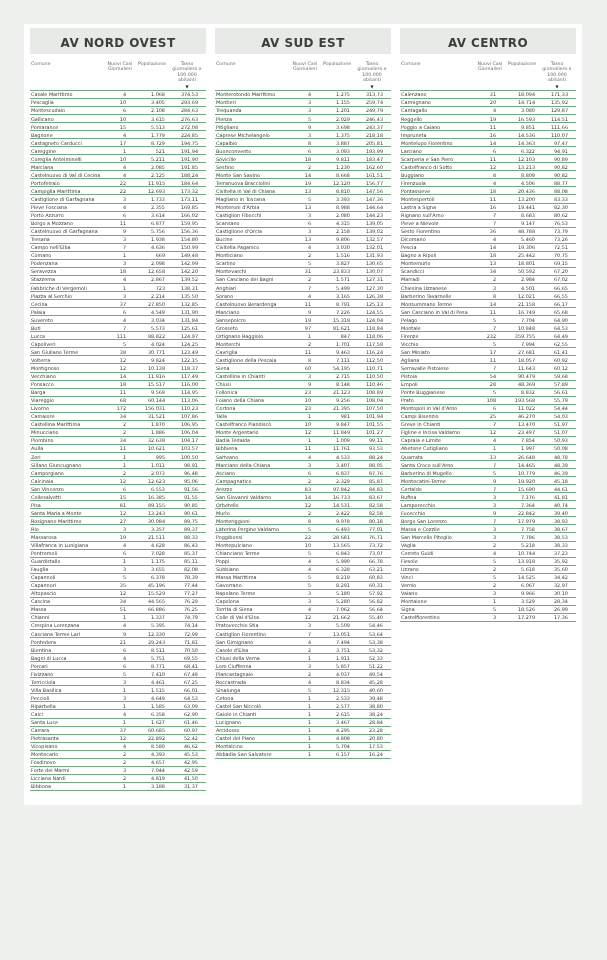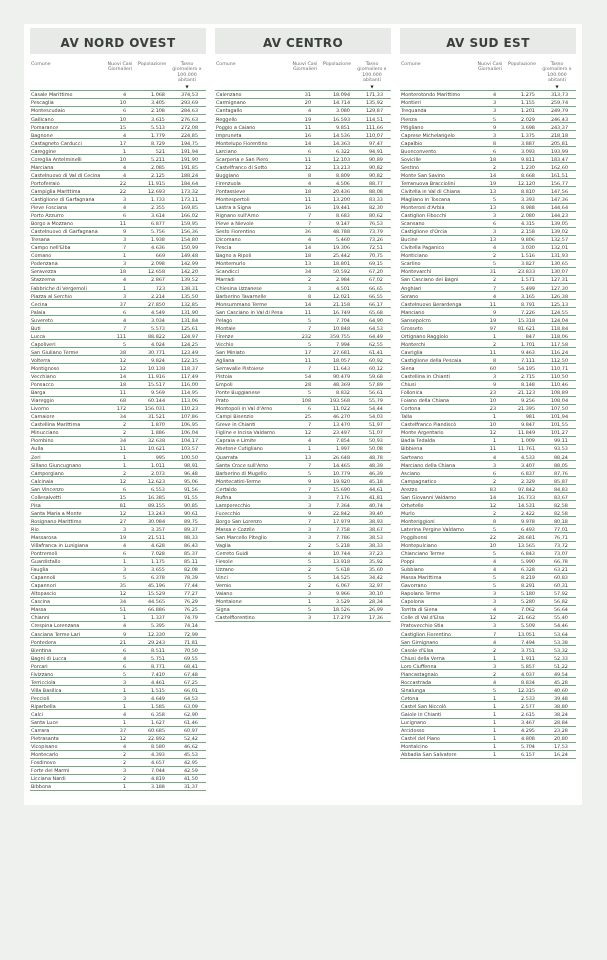--- a/index.html
+++ b/index.html
@@ -568,20 +568,536 @@
             <div class="cell c0">Bibbona</div>
             <div class="cell c1">1</div>
             <div class="cell c2">3.188</div>
             <div class="cell c3">31,37</div>
           </div>
         </div>
     </section>
 
     <section class="tcol">
       <div class="title-band">
+        <span>AV SUD EST</span>
+      </div>
+      <div class="thead">
+        <div class="th c0">Comune</div>
+        <div class="th c1">Nuovi Casi Giornalieri</div>
+        <div class="th c2">Popolazione</div>
+        <div class="th c3">Tasso giornaliero x 100.000 abitanti</div>
+      </div>
+      <div class="sort-row">
+        <div class="sort-spacer"></div>
+        <div class="sort">▼</div>
+      </div>
+      <div class="rows">
+          <div class="row">
+            <div class="cell c0">Monterotondo Marittimo</div>
+            <div class="cell c1">4</div>
+            <div class="cell c2">1.275</div>
+            <div class="cell c3">313,73</div>
+          </div>
+          <div class="row">
+            <div class="cell c0">Montieri</div>
+            <div class="cell c1">3</div>
+            <div class="cell c2">1.155</div>
+            <div class="cell c3">259,74</div>
+          </div>
+          <div class="row">
+            <div class="cell c0">Trequanda</div>
+            <div class="cell c1">3</div>
+            <div class="cell c2">1.201</div>
+            <div class="cell c3">249,79</div>
+          </div>
+          <div class="row">
+            <div class="cell c0">Pienza</div>
+            <div class="cell c1">5</div>
+            <div class="cell c2">2.029</div>
+            <div class="cell c3">246,43</div>
+          </div>
+          <div class="row">
+            <div class="cell c0">Pitigliano</div>
+            <div class="cell c1">9</div>
+            <div class="cell c2">3.698</div>
+            <div class="cell c3">243,37</div>
+          </div>
+          <div class="row">
+            <div class="cell c0">Caprese Michelangelo</div>
+            <div class="cell c1">3</div>
+            <div class="cell c2">1.375</div>
+            <div class="cell c3">218,18</div>
+          </div>
+          <div class="row">
+            <div class="cell c0">Capalbio</div>
+            <div class="cell c1">8</div>
+            <div class="cell c2">3.887</div>
+            <div class="cell c3">205,81</div>
+          </div>
+          <div class="row">
+            <div class="cell c0">Buonconvento</div>
+            <div class="cell c1">6</div>
+            <div class="cell c2">3.093</div>
+            <div class="cell c3">193,99</div>
+          </div>
+          <div class="row">
+            <div class="cell c0">Sovicille</div>
+            <div class="cell c1">18</div>
+            <div class="cell c2">9.811</div>
+            <div class="cell c3">183,47</div>
+          </div>
+          <div class="row">
+            <div class="cell c0">Sestino</div>
+            <div class="cell c1">2</div>
+            <div class="cell c2">1.230</div>
+            <div class="cell c3">162,60</div>
+          </div>
+          <div class="row">
+            <div class="cell c0">Monte San Savino</div>
+            <div class="cell c1">14</div>
+            <div class="cell c2">8.668</div>
+            <div class="cell c3">161,51</div>
+          </div>
+          <div class="row">
+            <div class="cell c0">Terranuova Bracciolini</div>
+            <div class="cell c1">19</div>
+            <div class="cell c2">12.120</div>
+            <div class="cell c3">156,77</div>
+          </div>
+          <div class="row">
+            <div class="cell c0">Civitella in Val di Chiana</div>
+            <div class="cell c1">13</div>
+            <div class="cell c2">8.810</div>
+            <div class="cell c3">147,56</div>
+          </div>
+          <div class="row">
+            <div class="cell c0">Magliano in Toscana</div>
+            <div class="cell c1">5</div>
+            <div class="cell c2">3.393</div>
+            <div class="cell c3">147,36</div>
+          </div>
+          <div class="row">
+            <div class="cell c0">Monteroni d'Arbia</div>
+            <div class="cell c1">13</div>
+            <div class="cell c2">8.988</div>
+            <div class="cell c3">144,64</div>
+          </div>
+          <div class="row">
+            <div class="cell c0">Castiglion Fibocchi</div>
+            <div class="cell c1">3</div>
+            <div class="cell c2">2.080</div>
+            <div class="cell c3">144,23</div>
+          </div>
+          <div class="row">
+            <div class="cell c0">Scansano</div>
+            <div class="cell c1">6</div>
+            <div class="cell c2">4.315</div>
+            <div class="cell c3">139,05</div>
+          </div>
+          <div class="row">
+            <div class="cell c0">Castiglione d'Orcia</div>
+            <div class="cell c1">3</div>
+            <div class="cell c2">2.158</div>
+            <div class="cell c3">139,02</div>
+          </div>
+          <div class="row">
+            <div class="cell c0">Bucine</div>
+            <div class="cell c1">13</div>
+            <div class="cell c2">9.806</div>
+            <div class="cell c3">132,57</div>
+          </div>
+          <div class="row">
+            <div class="cell c0">Civitella Paganico</div>
+            <div class="cell c1">4</div>
+            <div class="cell c2">3.030</div>
+            <div class="cell c3">132,01</div>
+          </div>
+          <div class="row">
+            <div class="cell c0">Monticiano</div>
+            <div class="cell c1">2</div>
+            <div class="cell c2">1.516</div>
+            <div class="cell c3">131,93</div>
+          </div>
+          <div class="row">
+            <div class="cell c0">Scarlino</div>
+            <div class="cell c1">5</div>
+            <div class="cell c2">3.827</div>
+            <div class="cell c3">130,65</div>
+          </div>
+          <div class="row">
+            <div class="cell c0">Montevarchi</div>
+            <div class="cell c1">31</div>
+            <div class="cell c2">23.833</div>
+            <div class="cell c3">130,07</div>
+          </div>
+          <div class="row">
+            <div class="cell c0">San Casciano dei Bagni</div>
+            <div class="cell c1">2</div>
+            <div class="cell c2">1.571</div>
+            <div class="cell c3">127,31</div>
+          </div>
+          <div class="row">
+            <div class="cell c0">Anghiari</div>
+            <div class="cell c1">7</div>
+            <div class="cell c2">5.499</div>
+            <div class="cell c3">127,30</div>
+          </div>
+          <div class="row">
+            <div class="cell c0">Sorano</div>
+            <div class="cell c1">4</div>
+            <div class="cell c2">3.165</div>
+            <div class="cell c3">126,38</div>
+          </div>
+          <div class="row">
+            <div class="cell c0">Castelnuovo Berardenga</div>
+            <div class="cell c1">11</div>
+            <div class="cell c2">8.791</div>
+            <div class="cell c3">125,13</div>
+          </div>
+          <div class="row">
+            <div class="cell c0">Manciano</div>
+            <div class="cell c1">9</div>
+            <div class="cell c2">7.226</div>
+            <div class="cell c3">124,55</div>
+          </div>
+          <div class="row">
+            <div class="cell c0">Sansepolcro</div>
+            <div class="cell c1">19</div>
+            <div class="cell c2">15.318</div>
+            <div class="cell c3">124,04</div>
+          </div>
+          <div class="row">
+            <div class="cell c0">Grosseto</div>
+            <div class="cell c1">97</div>
+            <div class="cell c2">81.621</div>
+            <div class="cell c3">118,84</div>
+          </div>
+          <div class="row">
+            <div class="cell c0">Ortignano Raggiolo</div>
+            <div class="cell c1">1</div>
+            <div class="cell c2">847</div>
+            <div class="cell c3">118,06</div>
+          </div>
+          <div class="row">
+            <div class="cell c0">Monterchi</div>
+            <div class="cell c1">2</div>
+            <div class="cell c2">1.701</div>
+            <div class="cell c3">117,58</div>
+          </div>
+          <div class="row">
+            <div class="cell c0">Cavriglia</div>
+            <div class="cell c1">11</div>
+            <div class="cell c2">9.463</div>
+            <div class="cell c3">116,24</div>
+          </div>
+          <div class="row">
+            <div class="cell c0">Castiglione della Pescaia</div>
+            <div class="cell c1">8</div>
+            <div class="cell c2">7.111</div>
+            <div class="cell c3">112,50</div>
+          </div>
+          <div class="row">
+            <div class="cell c0">Siena</div>
+            <div class="cell c1">60</div>
+            <div class="cell c2">54.195</div>
+            <div class="cell c3">110,71</div>
+          </div>
+          <div class="row">
+            <div class="cell c0">Castellina in Chianti</div>
+            <div class="cell c1">3</div>
+            <div class="cell c2">2.715</div>
+            <div class="cell c3">110,50</div>
+          </div>
+          <div class="row">
+            <div class="cell c0">Chiusi</div>
+            <div class="cell c1">9</div>
+            <div class="cell c2">8.148</div>
+            <div class="cell c3">110,46</div>
+          </div>
+          <div class="row">
+            <div class="cell c0">Follonica</div>
+            <div class="cell c1">23</div>
+            <div class="cell c2">21.123</div>
+            <div class="cell c3">108,89</div>
+          </div>
+          <div class="row">
+            <div class="cell c0">Foiano della Chiana</div>
+            <div class="cell c1">10</div>
+            <div class="cell c2">9.256</div>
+            <div class="cell c3">108,04</div>
+          </div>
+          <div class="row">
+            <div class="cell c0">Cortona</div>
+            <div class="cell c1">23</div>
+            <div class="cell c2">21.395</div>
+            <div class="cell c3">107,50</div>
+          </div>
+          <div class="row">
+            <div class="cell c0">Talla</div>
+            <div class="cell c1">1</div>
+            <div class="cell c2">981</div>
+            <div class="cell c3">101,94</div>
+          </div>
+          <div class="row">
+            <div class="cell c0">Castelfranco Piandiscò</div>
+            <div class="cell c1">10</div>
+            <div class="cell c2">9.847</div>
+            <div class="cell c3">101,55</div>
+          </div>
+          <div class="row">
+            <div class="cell c0">Monte Argentario</div>
+            <div class="cell c1">12</div>
+            <div class="cell c2">11.849</div>
+            <div class="cell c3">101,27</div>
+          </div>
+          <div class="row">
+            <div class="cell c0">Badia Tedalda</div>
+            <div class="cell c1">1</div>
+            <div class="cell c2">1.009</div>
+            <div class="cell c3">99,11</div>
+          </div>
+          <div class="row">
+            <div class="cell c0">Bibbiena</div>
+            <div class="cell c1">11</div>
+            <div class="cell c2">11.761</div>
+            <div class="cell c3">93,53</div>
+          </div>
+          <div class="row">
+            <div class="cell c0">Sarteano</div>
+            <div class="cell c1">4</div>
+            <div class="cell c2">4.533</div>
+            <div class="cell c3">88,24</div>
+          </div>
+          <div class="row">
+            <div class="cell c0">Marciano della Chiana</div>
+            <div class="cell c1">3</div>
+            <div class="cell c2">3.407</div>
+            <div class="cell c3">88,05</div>
+          </div>
+          <div class="row">
+            <div class="cell c0">Asciano</div>
+            <div class="cell c1">6</div>
+            <div class="cell c2">6.837</div>
+            <div class="cell c3">87,76</div>
+          </div>
+          <div class="row">
+            <div class="cell c0">Campagnatico</div>
+            <div class="cell c1">2</div>
+            <div class="cell c2">2.329</div>
+            <div class="cell c3">85,87</div>
+          </div>
+          <div class="row">
+            <div class="cell c0">Arezzo</div>
+            <div class="cell c1">83</div>
+            <div class="cell c2">97.842</div>
+            <div class="cell c3">84,83</div>
+          </div>
+          <div class="row">
+            <div class="cell c0">San Giovanni Valdarno</div>
+            <div class="cell c1">14</div>
+            <div class="cell c2">16.733</div>
+            <div class="cell c3">83,67</div>
+          </div>
+          <div class="row">
+            <div class="cell c0">Orbetello</div>
+            <div class="cell c1">12</div>
+            <div class="cell c2">14.531</div>
+            <div class="cell c3">82,58</div>
+          </div>
+          <div class="row">
+            <div class="cell c0">Murlo</div>
+            <div class="cell c1">2</div>
+            <div class="cell c2">2.422</div>
+            <div class="cell c3">82,58</div>
+          </div>
+          <div class="row">
+            <div class="cell c0">Monteriggioni</div>
+            <div class="cell c1">8</div>
+            <div class="cell c2">9.978</div>
+            <div class="cell c3">80,18</div>
+          </div>
+          <div class="row">
+            <div class="cell c0">Laterina Pergine Valdarno</div>
+            <div class="cell c1">5</div>
+            <div class="cell c2">6.493</div>
+            <div class="cell c3">77,01</div>
+          </div>
+          <div class="row">
+            <div class="cell c0">Poggibonsi</div>
+            <div class="cell c1">22</div>
+            <div class="cell c2">28.681</div>
+            <div class="cell c3">76,71</div>
+          </div>
+          <div class="row">
+            <div class="cell c0">Montepulciano</div>
+            <div class="cell c1">10</div>
+            <div class="cell c2">13.565</div>
+            <div class="cell c3">73,72</div>
+          </div>
+          <div class="row">
+            <div class="cell c0">Chianciano Terme</div>
+            <div class="cell c1">5</div>
+            <div class="cell c2">6.843</div>
+            <div class="cell c3">73,07</div>
+          </div>
+          <div class="row">
+            <div class="cell c0">Poppi</div>
+            <div class="cell c1">4</div>
+            <div class="cell c2">5.990</div>
+            <div class="cell c3">66,78</div>
+          </div>
+          <div class="row">
+            <div class="cell c0">Subbiano</div>
+            <div class="cell c1">4</div>
+            <div class="cell c2">6.328</div>
+            <div class="cell c3">63,21</div>
+          </div>
+          <div class="row">
+            <div class="cell c0">Massa Marittima</div>
+            <div class="cell c1">5</div>
+            <div class="cell c2">8.219</div>
+            <div class="cell c3">60,83</div>
+          </div>
+          <div class="row">
+            <div class="cell c0">Gavorrano</div>
+            <div class="cell c1">5</div>
+            <div class="cell c2">8.291</div>
+            <div class="cell c3">60,31</div>
+          </div>
+          <div class="row">
+            <div class="cell c0">Rapolano Terme</div>
+            <div class="cell c1">3</div>
+            <div class="cell c2">5.180</div>
+            <div class="cell c3">57,92</div>
+          </div>
+          <div class="row">
+            <div class="cell c0">Capolona</div>
+            <div class="cell c1">3</div>
+            <div class="cell c2">5.280</div>
+            <div class="cell c3">56,82</div>
+          </div>
+          <div class="row">
+            <div class="cell c0">Torrita di Siena</div>
+            <div class="cell c1">4</div>
+            <div class="cell c2">7.062</div>
+            <div class="cell c3">56,64</div>
+          </div>
+          <div class="row">
+            <div class="cell c0">Colle di Val d'Elsa</div>
+            <div class="cell c1">12</div>
+            <div class="cell c2">21.662</div>
+            <div class="cell c3">55,40</div>
+          </div>
+          <div class="row">
+            <div class="cell c0">Pratovecchio Stia</div>
+            <div class="cell c1">3</div>
+            <div class="cell c2">5.509</div>
+            <div class="cell c3">54,46</div>
+          </div>
+          <div class="row">
+            <div class="cell c0">Castiglion Fiorentino</div>
+            <div class="cell c1">7</div>
+            <div class="cell c2">13.051</div>
+            <div class="cell c3">53,64</div>
+          </div>
+          <div class="row">
+            <div class="cell c0">San Gimignano</div>
+            <div class="cell c1">4</div>
+            <div class="cell c2">7.494</div>
+            <div class="cell c3">53,38</div>
+          </div>
+          <div class="row">
+            <div class="cell c0">Casole d'Elsa</div>
+            <div class="cell c1">2</div>
+            <div class="cell c2">3.751</div>
+            <div class="cell c3">53,32</div>
+          </div>
+          <div class="row">
+            <div class="cell c0">Chiusi della Verna</div>
+            <div class="cell c1">1</div>
+            <div class="cell c2">1.911</div>
+            <div class="cell c3">52,33</div>
+          </div>
+          <div class="row">
+            <div class="cell c0">Loro Ciuffenna</div>
+            <div class="cell c1">3</div>
+            <div class="cell c2">5.857</div>
+            <div class="cell c3">51,22</div>
+          </div>
+          <div class="row">
+            <div class="cell c0">Piancastagnaio</div>
+            <div class="cell c1">2</div>
+            <div class="cell c2">4.037</div>
+            <div class="cell c3">49,54</div>
+          </div>
+          <div class="row">
+            <div class="cell c0">Roccastrada</div>
+            <div class="cell c1">4</div>
+            <div class="cell c2">8.834</div>
+            <div class="cell c3">45,28</div>
+          </div>
+          <div class="row">
+            <div class="cell c0">Sinalunga</div>
+            <div class="cell c1">5</div>
+            <div class="cell c2">12.315</div>
+            <div class="cell c3">40,60</div>
+          </div>
+          <div class="row">
+            <div class="cell c0">Cetona</div>
+            <div class="cell c1">1</div>
+            <div class="cell c2">2.533</div>
+            <div class="cell c3">39,48</div>
+          </div>
+          <div class="row">
+            <div class="cell c0">Castel San Niccolò</div>
+            <div class="cell c1">1</div>
+            <div class="cell c2">2.577</div>
+            <div class="cell c3">38,80</div>
+          </div>
+          <div class="row">
+            <div class="cell c0">Gaiole in Chianti</div>
+            <div class="cell c1">1</div>
+            <div class="cell c2">2.615</div>
+            <div class="cell c3">38,24</div>
+          </div>
+          <div class="row">
+            <div class="cell c0">Lucignano</div>
+            <div class="cell c1">1</div>
+            <div class="cell c2">3.467</div>
+            <div class="cell c3">28,84</div>
+          </div>
+          <div class="row">
+            <div class="cell c0">Arcidosso</div>
+            <div class="cell c1">1</div>
+            <div class="cell c2">4.295</div>
+            <div class="cell c3">23,28</div>
+          </div>
+          <div class="row">
+            <div class="cell c0">Castel del Piano</div>
+            <div class="cell c1">1</div>
+            <div class="cell c2">4.808</div>
+            <div class="cell c3">20,80</div>
+          </div>
+          <div class="row">
+            <div class="cell c0">Montalcino</div>
+            <div class="cell c1">1</div>
+            <div class="cell c2">5.704</div>
+            <div class="cell c3">17,53</div>
+          </div>
+          <div class="row">
+            <div class="cell c0">Abbadia San Salvatore</div>
+            <div class="cell c1">1</div>
+            <div class="cell c2">6.157</div>
+            <div class="cell c3">16,24</div>
+          </div>
+        </div>
+    </section>
+
+    <section class="tcol">
+      <div class="title-band">
         <span>AV CENTRO</span>
       </div>
       <div class="thead">
         <div class="th c0">Comune</div>
         <div class="th c1">Nuovi Casi Giornalieri</div>
         <div class="th c2">Popolazione</div>
         <div class="th c3">Tasso giornaliero x 100.000 abitanti</div>
       </div>
       <div class="sort-row">
         <div class="sort-spacer"></div>
@@ -980,530 +1496,14 @@
           </div>
           <div class="row">
             <div class="cell c0">Castelfiorentino</div>
             <div class="cell c1">3</div>
             <div class="cell c2">17.279</div>
             <div class="cell c3">17,36</div>
           </div>
         </div>
     </section>
 
-    <section class="tcol">
-      <div class="title-band">
-        <span>AV SUD EST</span>
-      </div>
-      <div class="thead">
-        <div class="th c0">Comune</div>
-        <div class="th c1">Nuovi Casi Giornalieri</div>
-        <div class="th c2">Popolazione</div>
-        <div class="th c3">Tasso giornaliero x 100.000 abitanti</div>
-      </div>
-      <div class="sort-row">
-        <div class="sort-spacer"></div>
-        <div class="sort">▼</div>
-      </div>
-      <div class="rows">
-          <div class="row">
-            <div class="cell c0">Monterotondo Marittimo</div>
-            <div class="cell c1">4</div>
-            <div class="cell c2">1.275</div>
-            <div class="cell c3">313,73</div>
-          </div>
-          <div class="row">
-            <div class="cell c0">Montieri</div>
-            <div class="cell c1">3</div>
-            <div class="cell c2">1.155</div>
-            <div class="cell c3">259,74</div>
-          </div>
-          <div class="row">
-            <div class="cell c0">Trequanda</div>
-            <div class="cell c1">3</div>
-            <div class="cell c2">1.201</div>
-            <div class="cell c3">249,79</div>
-          </div>
-          <div class="row">
-            <div class="cell c0">Pienza</div>
-            <div class="cell c1">5</div>
-            <div class="cell c2">2.029</div>
-            <div class="cell c3">246,43</div>
-          </div>
-          <div class="row">
-            <div class="cell c0">Pitigliano</div>
-            <div class="cell c1">9</div>
-            <div class="cell c2">3.698</div>
-            <div class="cell c3">243,37</div>
-          </div>
-          <div class="row">
-            <div class="cell c0">Caprese Michelangelo</div>
-            <div class="cell c1">3</div>
-            <div class="cell c2">1.375</div>
-            <div class="cell c3">218,18</div>
-          </div>
-          <div class="row">
-            <div class="cell c0">Capalbio</div>
-            <div class="cell c1">8</div>
-            <div class="cell c2">3.887</div>
-            <div class="cell c3">205,81</div>
-          </div>
-          <div class="row">
-            <div class="cell c0">Buonconvento</div>
-            <div class="cell c1">6</div>
-            <div class="cell c2">3.093</div>
-            <div class="cell c3">193,99</div>
-          </div>
-          <div class="row">
-            <div class="cell c0">Sovicille</div>
-            <div class="cell c1">18</div>
-            <div class="cell c2">9.811</div>
-            <div class="cell c3">183,47</div>
-          </div>
-          <div class="row">
-            <div class="cell c0">Sestino</div>
-            <div class="cell c1">2</div>
-            <div class="cell c2">1.230</div>
-            <div class="cell c3">162,60</div>
-          </div>
-          <div class="row">
-            <div class="cell c0">Monte San Savino</div>
-            <div class="cell c1">14</div>
-            <div class="cell c2">8.668</div>
-            <div class="cell c3">161,51</div>
-          </div>
-          <div class="row">
-            <div class="cell c0">Terranuova Bracciolini</div>
-            <div class="cell c1">19</div>
-            <div class="cell c2">12.120</div>
-            <div class="cell c3">156,77</div>
-          </div>
-          <div class="row">
-            <div class="cell c0">Civitella in Val di Chiana</div>
-            <div class="cell c1">13</div>
-            <div class="cell c2">8.810</div>
-            <div class="cell c3">147,56</div>
-          </div>
-          <div class="row">
-            <div class="cell c0">Magliano in Toscana</div>
-            <div class="cell c1">5</div>
-            <div class="cell c2">3.393</div>
-            <div class="cell c3">147,36</div>
-          </div>
-          <div class="row">
-            <div class="cell c0">Monteroni d'Arbia</div>
-            <div class="cell c1">13</div>
-            <div class="cell c2">8.988</div>
-            <div class="cell c3">144,64</div>
-          </div>
-          <div class="row">
-            <div class="cell c0">Castiglion Fibocchi</div>
-            <div class="cell c1">3</div>
-            <div class="cell c2">2.080</div>
-            <div class="cell c3">144,23</div>
-          </div>
-          <div class="row">
-            <div class="cell c0">Scansano</div>
-            <div class="cell c1">6</div>
-            <div class="cell c2">4.315</div>
-            <div class="cell c3">139,05</div>
-          </div>
-          <div class="row">
-            <div class="cell c0">Castiglione d'Orcia</div>
-            <div class="cell c1">3</div>
-            <div class="cell c2">2.158</div>
-            <div class="cell c3">139,02</div>
-          </div>
-          <div class="row">
-            <div class="cell c0">Bucine</div>
-            <div class="cell c1">13</div>
-            <div class="cell c2">9.806</div>
-            <div class="cell c3">132,57</div>
-          </div>
-          <div class="row">
-            <div class="cell c0">Civitella Paganico</div>
-            <div class="cell c1">4</div>
-            <div class="cell c2">3.030</div>
-            <div class="cell c3">132,01</div>
-          </div>
-          <div class="row">
-            <div class="cell c0">Monticiano</div>
-            <div class="cell c1">2</div>
-            <div class="cell c2">1.516</div>
-            <div class="cell c3">131,93</div>
-          </div>
-          <div class="row">
-            <div class="cell c0">Scarlino</div>
-            <div class="cell c1">5</div>
-            <div class="cell c2">3.827</div>
-            <div class="cell c3">130,65</div>
-          </div>
-          <div class="row">
-            <div class="cell c0">Montevarchi</div>
-            <div class="cell c1">31</div>
-            <div class="cell c2">23.833</div>
-            <div class="cell c3">130,07</div>
-          </div>
-          <div class="row">
-            <div class="cell c0">San Casciano dei Bagni</div>
-            <div class="cell c1">2</div>
-            <div class="cell c2">1.571</div>
-            <div class="cell c3">127,31</div>
-          </div>
-          <div class="row">
-            <div class="cell c0">Anghiari</div>
-            <div class="cell c1">7</div>
-            <div class="cell c2">5.499</div>
-            <div class="cell c3">127,30</div>
-          </div>
-          <div class="row">
-            <div class="cell c0">Sorano</div>
-            <div class="cell c1">4</div>
-            <div class="cell c2">3.165</div>
-            <div class="cell c3">126,38</div>
-          </div>
-          <div class="row">
-            <div class="cell c0">Castelnuovo Berardenga</div>
-            <div class="cell c1">11</div>
-            <div class="cell c2">8.791</div>
-            <div class="cell c3">125,13</div>
-          </div>
-          <div class="row">
-            <div class="cell c0">Manciano</div>
-            <div class="cell c1">9</div>
-            <div class="cell c2">7.226</div>
-            <div class="cell c3">124,55</div>
-          </div>
-          <div class="row">
-            <div class="cell c0">Sansepolcro</div>
-            <div class="cell c1">19</div>
-            <div class="cell c2">15.318</div>
-            <div class="cell c3">124,04</div>
-          </div>
-          <div class="row">
-            <div class="cell c0">Grosseto</div>
-            <div class="cell c1">97</div>
-            <div class="cell c2">81.621</div>
-            <div class="cell c3">118,84</div>
-          </div>
-          <div class="row">
-            <div class="cell c0">Ortignano Raggiolo</div>
-            <div class="cell c1">1</div>
-            <div class="cell c2">847</div>
-            <div class="cell c3">118,06</div>
-          </div>
-          <div class="row">
-            <div class="cell c0">Monterchi</div>
-            <div class="cell c1">2</div>
-            <div class="cell c2">1.701</div>
-            <div class="cell c3">117,58</div>
-          </div>
-          <div class="row">
-            <div class="cell c0">Cavriglia</div>
-            <div class="cell c1">11</div>
-            <div class="cell c2">9.463</div>
-            <div class="cell c3">116,24</div>
-          </div>
-          <div class="row">
-            <div class="cell c0">Castiglione della Pescaia</div>
-            <div class="cell c1">8</div>
-            <div class="cell c2">7.111</div>
-            <div class="cell c3">112,50</div>
-          </div>
-          <div class="row">
-            <div class="cell c0">Siena</div>
-            <div class="cell c1">60</div>
-            <div class="cell c2">54.195</div>
-            <div class="cell c3">110,71</div>
-          </div>
-          <div class="row">
-            <div class="cell c0">Castellina in Chianti</div>
-            <div class="cell c1">3</div>
-            <div class="cell c2">2.715</div>
-            <div class="cell c3">110,50</div>
-          </div>
-          <div class="row">
-            <div class="cell c0">Chiusi</div>
-            <div class="cell c1">9</div>
-            <div class="cell c2">8.148</div>
-            <div class="cell c3">110,46</div>
-          </div>
-          <div class="row">
-            <div class="cell c0">Follonica</div>
-            <div class="cell c1">23</div>
-            <div class="cell c2">21.123</div>
-            <div class="cell c3">108,89</div>
-          </div>
-          <div class="row">
-            <div class="cell c0">Foiano della Chiana</div>
-            <div class="cell c1">10</div>
-            <div class="cell c2">9.256</div>
-            <div class="cell c3">108,04</div>
-          </div>
-          <div class="row">
-            <div class="cell c0">Cortona</div>
-            <div class="cell c1">23</div>
-            <div class="cell c2">21.395</div>
-            <div class="cell c3">107,50</div>
-          </div>
-          <div class="row">
-            <div class="cell c0">Talla</div>
-            <div class="cell c1">1</div>
-            <div class="cell c2">981</div>
-            <div class="cell c3">101,94</div>
-          </div>
-          <div class="row">
-            <div class="cell c0">Castelfranco Piandiscò</div>
-            <div class="cell c1">10</div>
-            <div class="cell c2">9.847</div>
-            <div class="cell c3">101,55</div>
-          </div>
-          <div class="row">
-            <div class="cell c0">Monte Argentario</div>
-            <div class="cell c1">12</div>
-            <div class="cell c2">11.849</div>
-            <div class="cell c3">101,27</div>
-          </div>
-          <div class="row">
-            <div class="cell c0">Badia Tedalda</div>
-            <div class="cell c1">1</div>
-            <div class="cell c2">1.009</div>
-            <div class="cell c3">99,11</div>
-          </div>
-          <div class="row">
-            <div class="cell c0">Bibbiena</div>
-            <div class="cell c1">11</div>
-            <div class="cell c2">11.761</div>
-            <div class="cell c3">93,53</div>
-          </div>
-          <div class="row">
-            <div class="cell c0">Sarteano</div>
-            <div class="cell c1">4</div>
-            <div class="cell c2">4.533</div>
-            <div class="cell c3">88,24</div>
-          </div>
-          <div class="row">
-            <div class="cell c0">Marciano della Chiana</div>
-            <div class="cell c1">3</div>
-            <div class="cell c2">3.407</div>
-            <div class="cell c3">88,05</div>
-          </div>
-          <div class="row">
-            <div class="cell c0">Asciano</div>
-            <div class="cell c1">6</div>
-            <div class="cell c2">6.837</div>
-            <div class="cell c3">87,76</div>
-          </div>
-          <div class="row">
-            <div class="cell c0">Campagnatico</div>
-            <div class="cell c1">2</div>
-            <div class="cell c2">2.329</div>
-            <div class="cell c3">85,87</div>
-          </div>
-          <div class="row">
-            <div class="cell c0">Arezzo</div>
-            <div class="cell c1">83</div>
-            <div class="cell c2">97.842</div>
-            <div class="cell c3">84,83</div>
-          </div>
-          <div class="row">
-            <div class="cell c0">San Giovanni Valdarno</div>
-            <div class="cell c1">14</div>
-            <div class="cell c2">16.733</div>
-            <div class="cell c3">83,67</div>
-          </div>
-          <div class="row">
-            <div class="cell c0">Orbetello</div>
-            <div class="cell c1">12</div>
-            <div class="cell c2">14.531</div>
-            <div class="cell c3">82,58</div>
-          </div>
-          <div class="row">
-            <div class="cell c0">Murlo</div>
-            <div class="cell c1">2</div>
-            <div class="cell c2">2.422</div>
-            <div class="cell c3">82,58</div>
-          </div>
-          <div class="row">
-            <div class="cell c0">Monteriggioni</div>
-            <div class="cell c1">8</div>
-            <div class="cell c2">9.978</div>
-            <div class="cell c3">80,18</div>
-          </div>
-          <div class="row">
-            <div class="cell c0">Laterina Pergine Valdarno</div>
-            <div class="cell c1">5</div>
-            <div class="cell c2">6.493</div>
-            <div class="cell c3">77,01</div>
-          </div>
-          <div class="row">
-            <div class="cell c0">Poggibonsi</div>
-            <div class="cell c1">22</div>
-            <div class="cell c2">28.681</div>
-            <div class="cell c3">76,71</div>
-          </div>
-          <div class="row">
-            <div class="cell c0">Montepulciano</div>
-            <div class="cell c1">10</div>
-            <div class="cell c2">13.565</div>
-            <div class="cell c3">73,72</div>
-          </div>
-          <div class="row">
-            <div class="cell c0">Chianciano Terme</div>
-            <div class="cell c1">5</div>
-            <div class="cell c2">6.843</div>
-            <div class="cell c3">73,07</div>
-          </div>
-          <div class="row">
-            <div class="cell c0">Poppi</div>
-            <div class="cell c1">4</div>
-            <div class="cell c2">5.990</div>
-            <div class="cell c3">66,78</div>
-          </div>
-          <div class="row">
-            <div class="cell c0">Subbiano</div>
-            <div class="cell c1">4</div>
-            <div class="cell c2">6.328</div>
-            <div class="cell c3">63,21</div>
-          </div>
-          <div class="row">
-            <div class="cell c0">Massa Marittima</div>
-            <div class="cell c1">5</div>
-            <div class="cell c2">8.219</div>
-            <div class="cell c3">60,83</div>
-          </div>
-          <div class="row">
-            <div class="cell c0">Gavorrano</div>
-            <div class="cell c1">5</div>
-            <div class="cell c2">8.291</div>
-            <div class="cell c3">60,31</div>
-          </div>
-          <div class="row">
-            <div class="cell c0">Rapolano Terme</div>
-            <div class="cell c1">3</div>
-            <div class="cell c2">5.180</div>
-            <div class="cell c3">57,92</div>
-          </div>
-          <div class="row">
-            <div class="cell c0">Capolona</div>
-            <div class="cell c1">3</div>
-            <div class="cell c2">5.280</div>
-            <div class="cell c3">56,82</div>
-          </div>
-          <div class="row">
-            <div class="cell c0">Torrita di Siena</div>
-            <div class="cell c1">4</div>
-            <div class="cell c2">7.062</div>
-            <div class="cell c3">56,64</div>
-          </div>
-          <div class="row">
-            <div class="cell c0">Colle di Val d'Elsa</div>
-            <div class="cell c1">12</div>
-            <div class="cell c2">21.662</div>
-            <div class="cell c3">55,40</div>
-          </div>
-          <div class="row">
-            <div class="cell c0">Pratovecchio Stia</div>
-            <div class="cell c1">3</div>
-            <div class="cell c2">5.509</div>
-            <div class="cell c3">54,46</div>
-          </div>
-          <div class="row">
-            <div class="cell c0">Castiglion Fiorentino</div>
-            <div class="cell c1">7</div>
-            <div class="cell c2">13.051</div>
-            <div class="cell c3">53,64</div>
-          </div>
-          <div class="row">
-            <div class="cell c0">San Gimignano</div>
-            <div class="cell c1">4</div>
-            <div class="cell c2">7.494</div>
-            <div class="cell c3">53,38</div>
-          </div>
-          <div class="row">
-            <div class="cell c0">Casole d'Elsa</div>
-            <div class="cell c1">2</div>
-            <div class="cell c2">3.751</div>
-            <div class="cell c3">53,32</div>
-          </div>
-          <div class="row">
-            <div class="cell c0">Chiusi della Verna</div>
-            <div class="cell c1">1</div>
-            <div class="cell c2">1.911</div>
-            <div class="cell c3">52,33</div>
-          </div>
-          <div class="row">
-            <div class="cell c0">Loro Ciuffenna</div>
-            <div class="cell c1">3</div>
-            <div class="cell c2">5.857</div>
-            <div class="cell c3">51,22</div>
-          </div>
-          <div class="row">
-            <div class="cell c0">Piancastagnaio</div>
-            <div class="cell c1">2</div>
-            <div class="cell c2">4.037</div>
-            <div class="cell c3">49,54</div>
-          </div>
-          <div class="row">
-            <div class="cell c0">Roccastrada</div>
-            <div class="cell c1">4</div>
-            <div class="cell c2">8.834</div>
-            <div class="cell c3">45,28</div>
-          </div>
-          <div class="row">
-            <div class="cell c0">Sinalunga</div>
-            <div class="cell c1">5</div>
-            <div class="cell c2">12.315</div>
-            <div class="cell c3">40,60</div>
-          </div>
-          <div class="row">
-            <div class="cell c0">Cetona</div>
-            <div class="cell c1">1</div>
-            <div class="cell c2">2.533</div>
-            <div class="cell c3">39,48</div>
-          </div>
-          <div class="row">
-            <div class="cell c0">Castel San Niccolò</div>
-            <div class="cell c1">1</div>
-            <div class="cell c2">2.577</div>
-            <div class="cell c3">38,80</div>
-          </div>
-          <div class="row">
-            <div class="cell c0">Gaiole in Chianti</div>
-            <div class="cell c1">1</div>
-            <div class="cell c2">2.615</div>
-            <div class="cell c3">38,24</div>
-          </div>
-          <div class="row">
-            <div class="cell c0">Lucignano</div>
-            <div class="cell c1">1</div>
-            <div class="cell c2">3.467</div>
-            <div class="cell c3">28,84</div>
-          </div>
-          <div class="row">
-            <div class="cell c0">Arcidosso</div>
-            <div class="cell c1">1</div>
-            <div class="cell c2">4.295</div>
-            <div class="cell c3">23,28</div>
-          </div>
-          <div class="row">
-            <div class="cell c0">Castel del Piano</div>
-            <div class="cell c1">1</div>
-            <div class="cell c2">4.808</div>
-            <div class="cell c3">20,80</div>
-          </div>
-          <div class="row">
-            <div class="cell c0">Montalcino</div>
-            <div class="cell c1">1</div>
-            <div class="cell c2">5.704</div>
-            <div class="cell c3">17,53</div>
-          </div>
-          <div class="row">
-            <div class="cell c0">Abbadia San Salvatore</div>
-            <div class="cell c1">1</div>
-            <div class="cell c2">6.157</div>
-            <div class="cell c3">16,24</div>
-          </div>
-        </div>
-    </section>
-
   </div>
 </div>
 
 </body></html>

